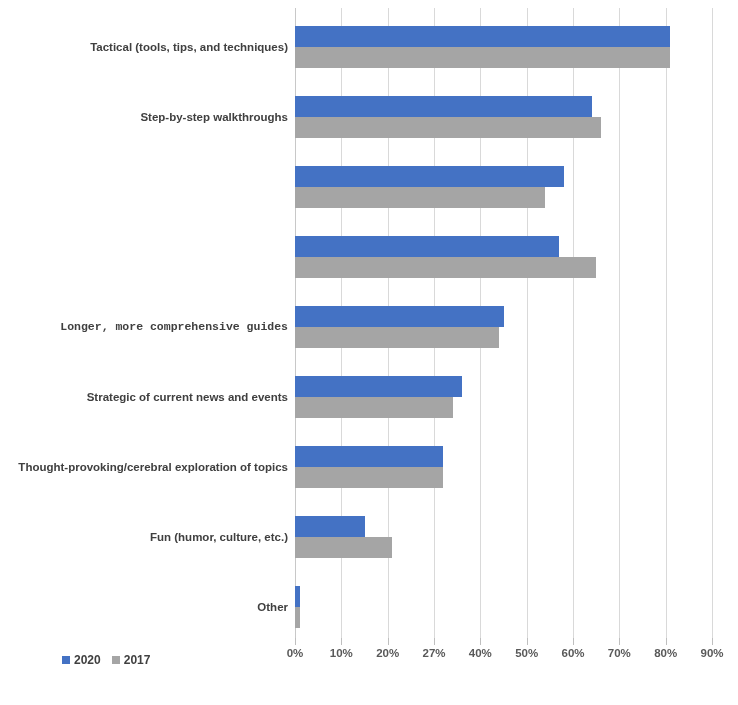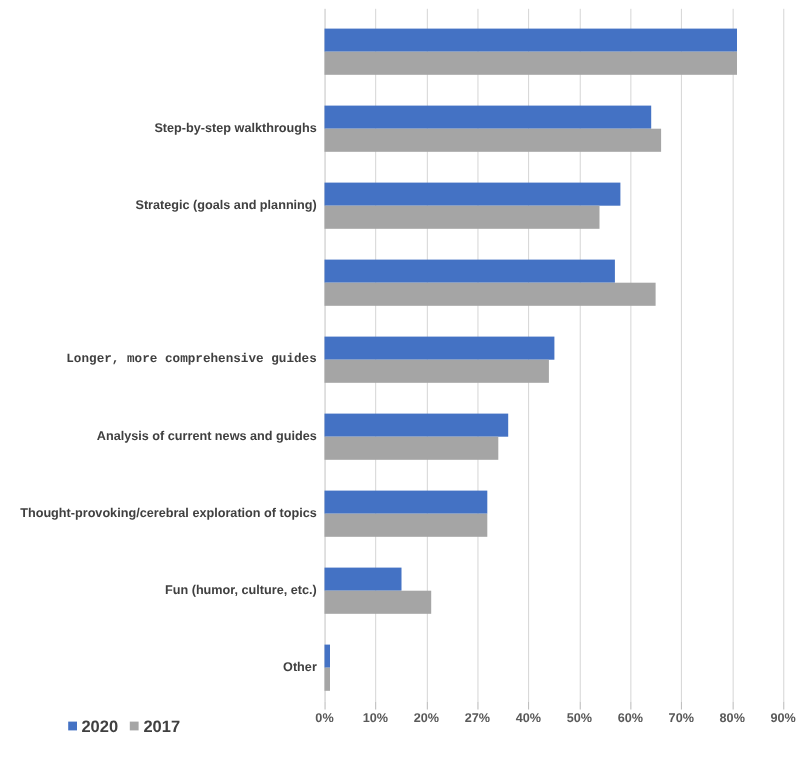--- a/index.html
+++ b/index.html
@@ -128,21 +128,21 @@
     display: flex;
     align-items: center;
     gap: 4px;
   }
   .legend-swatch {
     width: 8px;
     height: 8px;
     display: inline-block;
   }
   .legend-text {
-    font-size: 15px;
+    font-size: 12px;
     font-weight: bold;
     color: #404040;
   }
 </style>
 </head>
 <body>
 
 <div id="chart-root">
 
   <div id="plot-area">
@@ -191,24 +191,24 @@
         <div class="bar s2020" title="Fun (humor, culture, etc.) — 2020: 15%" style="width: 69.5px; background: rgb(68, 114, 196);"></div>
         <div class="bar s2017" title="Fun (humor, culture, etc.) — 2017: 21%" style="width: 97.3px; background: rgb(165, 165, 165);"></div>
       </div>
       <div class="cat-row" style="top: 564px;">
         <div class="bar s2020" title="Other — 2020: 1%" style="width: 4.63333px; background: rgb(68, 114, 196);"></div>
         <div class="bar s2017" title="Other — 2017: 1%" style="width: 4.63333px; background: rgb(165, 165, 165);"></div>
       </div>
     </div>
 
   <div id="cat-labels">
+      <div class="cat-label" style="top: 32px;">Tactical (tools, tips, and techniques)</div>
       <div class="cat-label" style="top: 102px;">Step-by-step walkthroughs</div>
-      <div class="cat-label" style="top: 172px;">Strategic (goals and planning)</div>
       <div class="cat-label" style="top: 312px; font-family: Liberation Mono, monospace;">Longer, more comprehensive guides</div>
-      <div class="cat-label" style="top: 382px;">Analysis of current news and guides</div>
+      <div class="cat-label" style="top: 382px;">Strategic of current news and events</div>
       <div class="cat-label" style="top: 452px;">Thought-provoking/cerebral exploration of topics</div>
       <div class="cat-label" style="top: 522px;">Fun (humor, culture, etc.)</div>
       <div class="cat-label" style="top: 592px;">Other</div>
     </div>
 
   <div id="x-axis">
       <div class="tick-mark" style="left: 0px;"></div>
       <div class="tick-label" style="left: 0px;">0%</div>
       <div class="tick-mark" style="left: 46.3333px;"></div>
       <div class="tick-label" style="left: 46.3333px;">10%</div>

